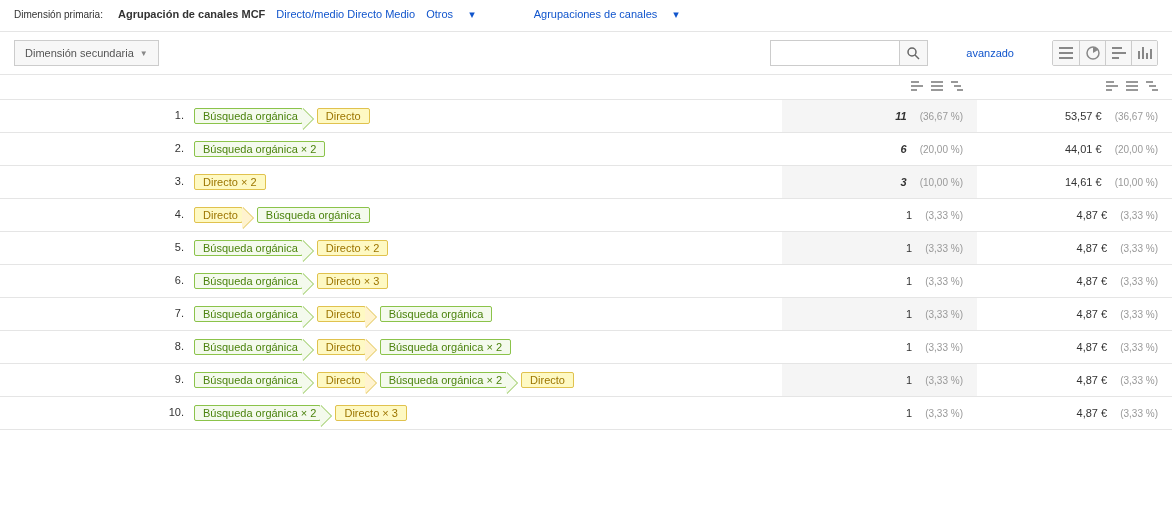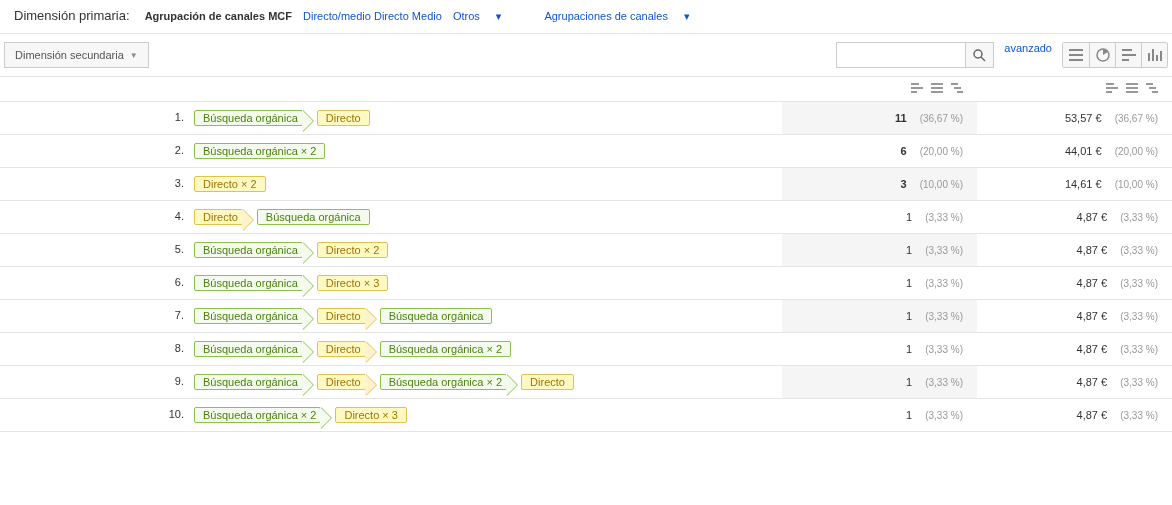--- a/index.html
+++ b/index.html
@@ -8,34 +8,35 @@
     font-family: Arial, Helvetica, sans-serif;
     font-size: 11px;
     color: #333;
     background: #fff;
     width: 1172px;
   }
   a { color: #15c; text-decoration: none; cursor: pointer; }
 
   
   .dimrow { padding: 8px 14px 10px; }
-  .dimrow .lbl { font-size: 13px; }
+  .dimrow .lbl { font-size: 10px; }
   .dimrow .tabs { display: inline-block; margin-left: 4px; }
   .dimrow .tabs span { margin: 0 8px; font-size: 11px; }
   .dimrow .tabs .active { color: #333; font-weight: bold; }
   .dimrow .caret { font-size: 8px; color: #15c; margin-left: 2px; }
 
   
   .toolbar {
     border: 1px solid #e5e5e5;
     border-width: 1px 0;
-    padding: 8px 4px;
+    padding: 8px 14px;
     display: flex;
-    align-items: flex-start;
-    font-size: 11px;
+    align-items: center;
+    font-size: 11px;
+    gap: 28px;
   }
   .secondary-btn {
     border: 1px solid #ccc;
     background: #f7f7f7;
     padding: 6px 10px;
     display: inline-flex;
     align-items: center;
     gap: 6px;
     cursor: pointer;
     color: #555;
@@ -155,34 +156,34 @@
   .chip.direct {
     background: #fef9c3;
     color: #9c7500;
     border-color: #e0c24e;
   }
   .chip.direct.arrow::after { border-left-color: #fff3cf; }
   .chip.direct.arrow::before { border-left-color: #e0c24e; }
 
   .pct { color: #999; font-size: 10px; margin-left: 10px; }
   .val { color: #333; }
-  .val.strong { font-weight: bold; }
+  .val.strong { font-weight: bold; font-style: italic; }
 </style>
 </head>
 <body>
 
 <div class="dimrow">
   <span class="lbl">Dimensión primaria:</span>
   <span class="tabs">
     <span class="active">Agrupación de canales MCF</span>
     <a>Directo/medio</a>
     <a>Directo</a>
     <a>Medio</a>
     <a><span>Otros</span><span class="caret">▾</span></a>
-    <a style="margin-left:24px;"><span>Agrupaciones de canales</span><span class="caret">▾</span></a>
+    <a style="margin-left:40px;"><span>Agrupaciones de canales</span><span class="caret">▾</span></a>
   </span>
 </div>
 
 <div class="toolbar">
   <div class="secondary-btn">
     <span>Dimensión secundaria</span>
     <span class="tri">▼</span>
   </div>
   <div class="spacer"></div>
   <div class="search-wrap">

